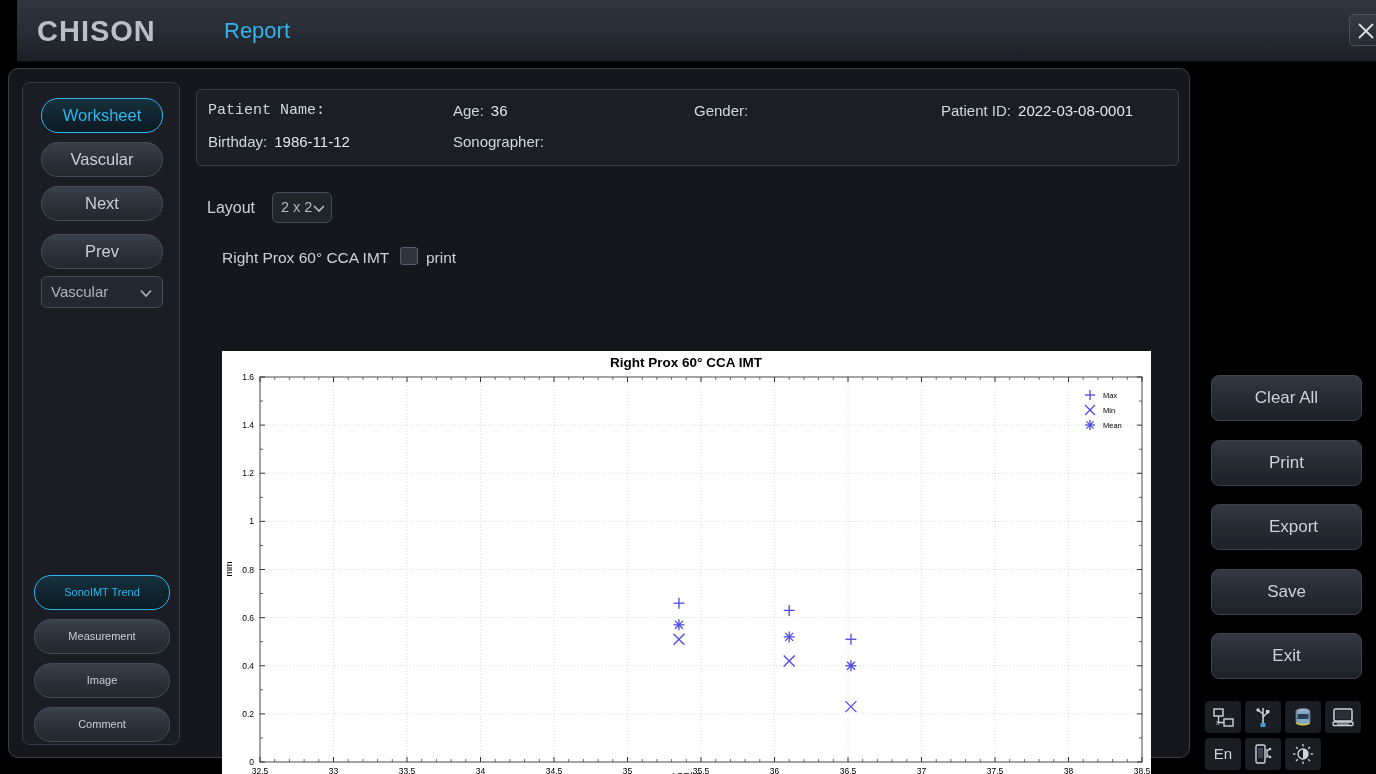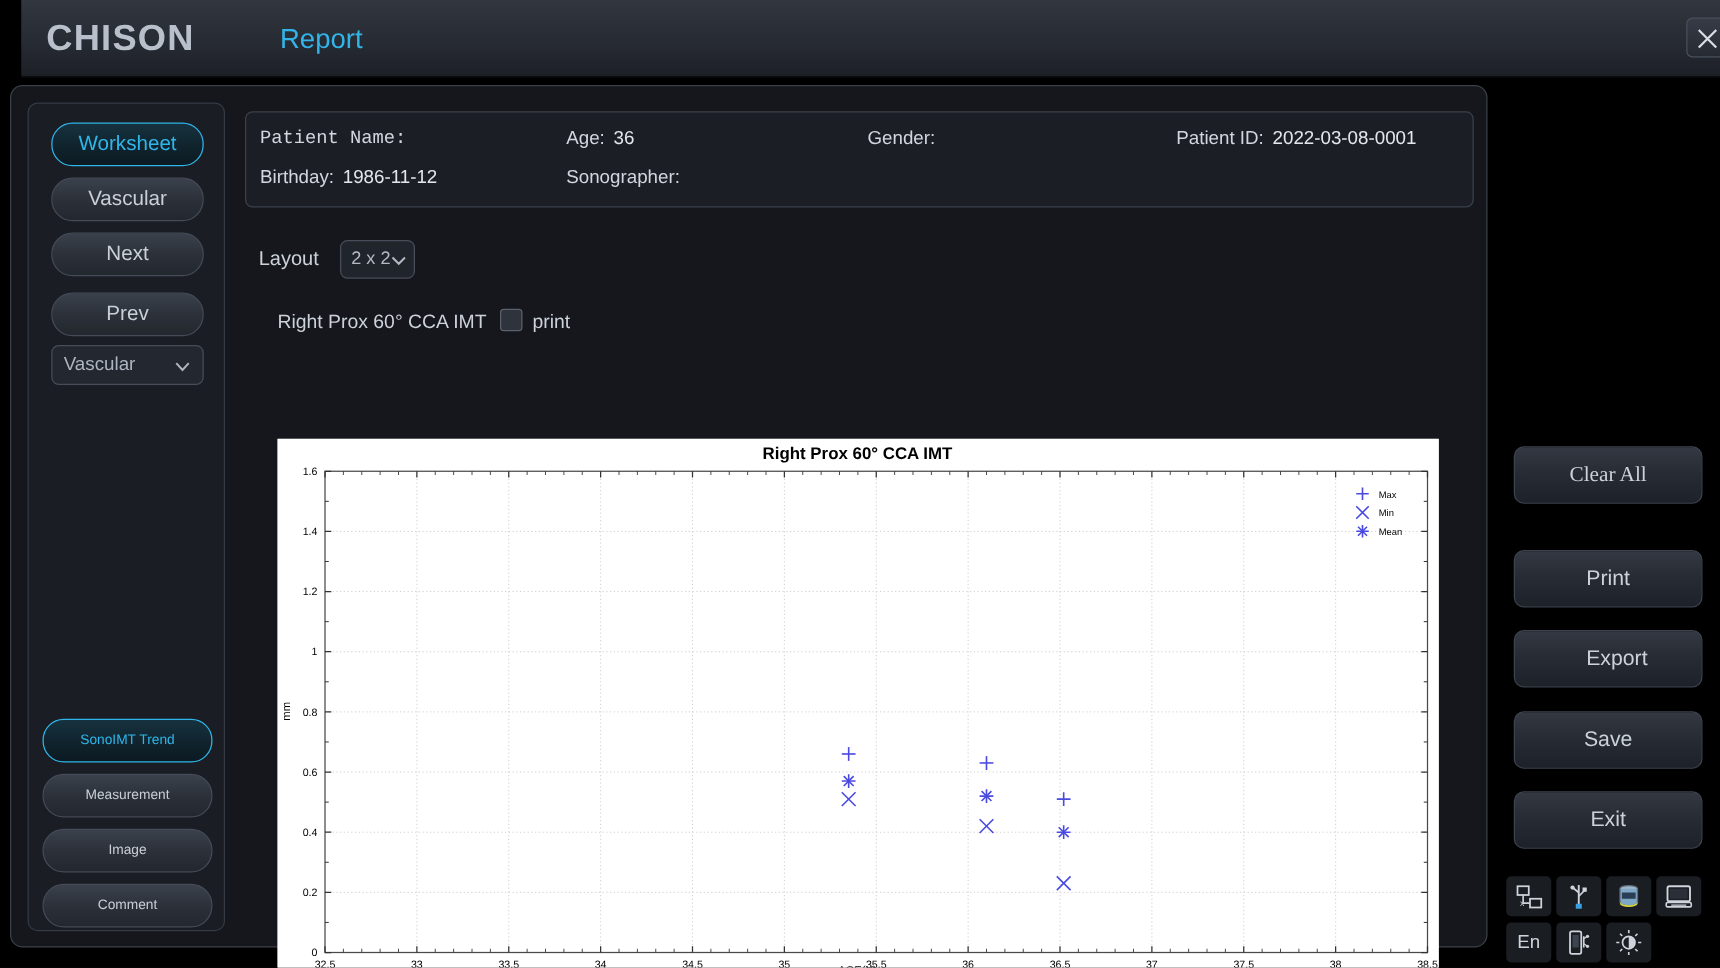--- a/index.html
+++ b/index.html
@@ -118,21 +118,21 @@
   #chart-svg { display: block; }
 
   
   .act-btn {
     position: absolute; left: 1211px; width: 151px; height: 46px;
     border-radius: 8px; border: 1px solid #3d434e;
     background: linear-gradient(180deg, #333842 0%, #272b33 48%, #1d2128 100%);
     color: #ccd2da; font-size: 17px; text-align: center; line-height: 44px;
     cursor: pointer;
   }
-  #ab-clear  { top: 357px; font-family: Liberation Serif, serif; }
+  #ab-clear  { top: 375px; }
   #ab-print  { top: 440px; }
   #ab-export { top: 504px; padding-left: 14px; }
   #ab-save   { top: 569px; }
   #ab-exit   { top: 633px; }
 
   
   .tray-btn {
     position: absolute; width: 36px; height: 32px;
     border-radius: 4px; background: #1a1d22; cursor: pointer;
   }

